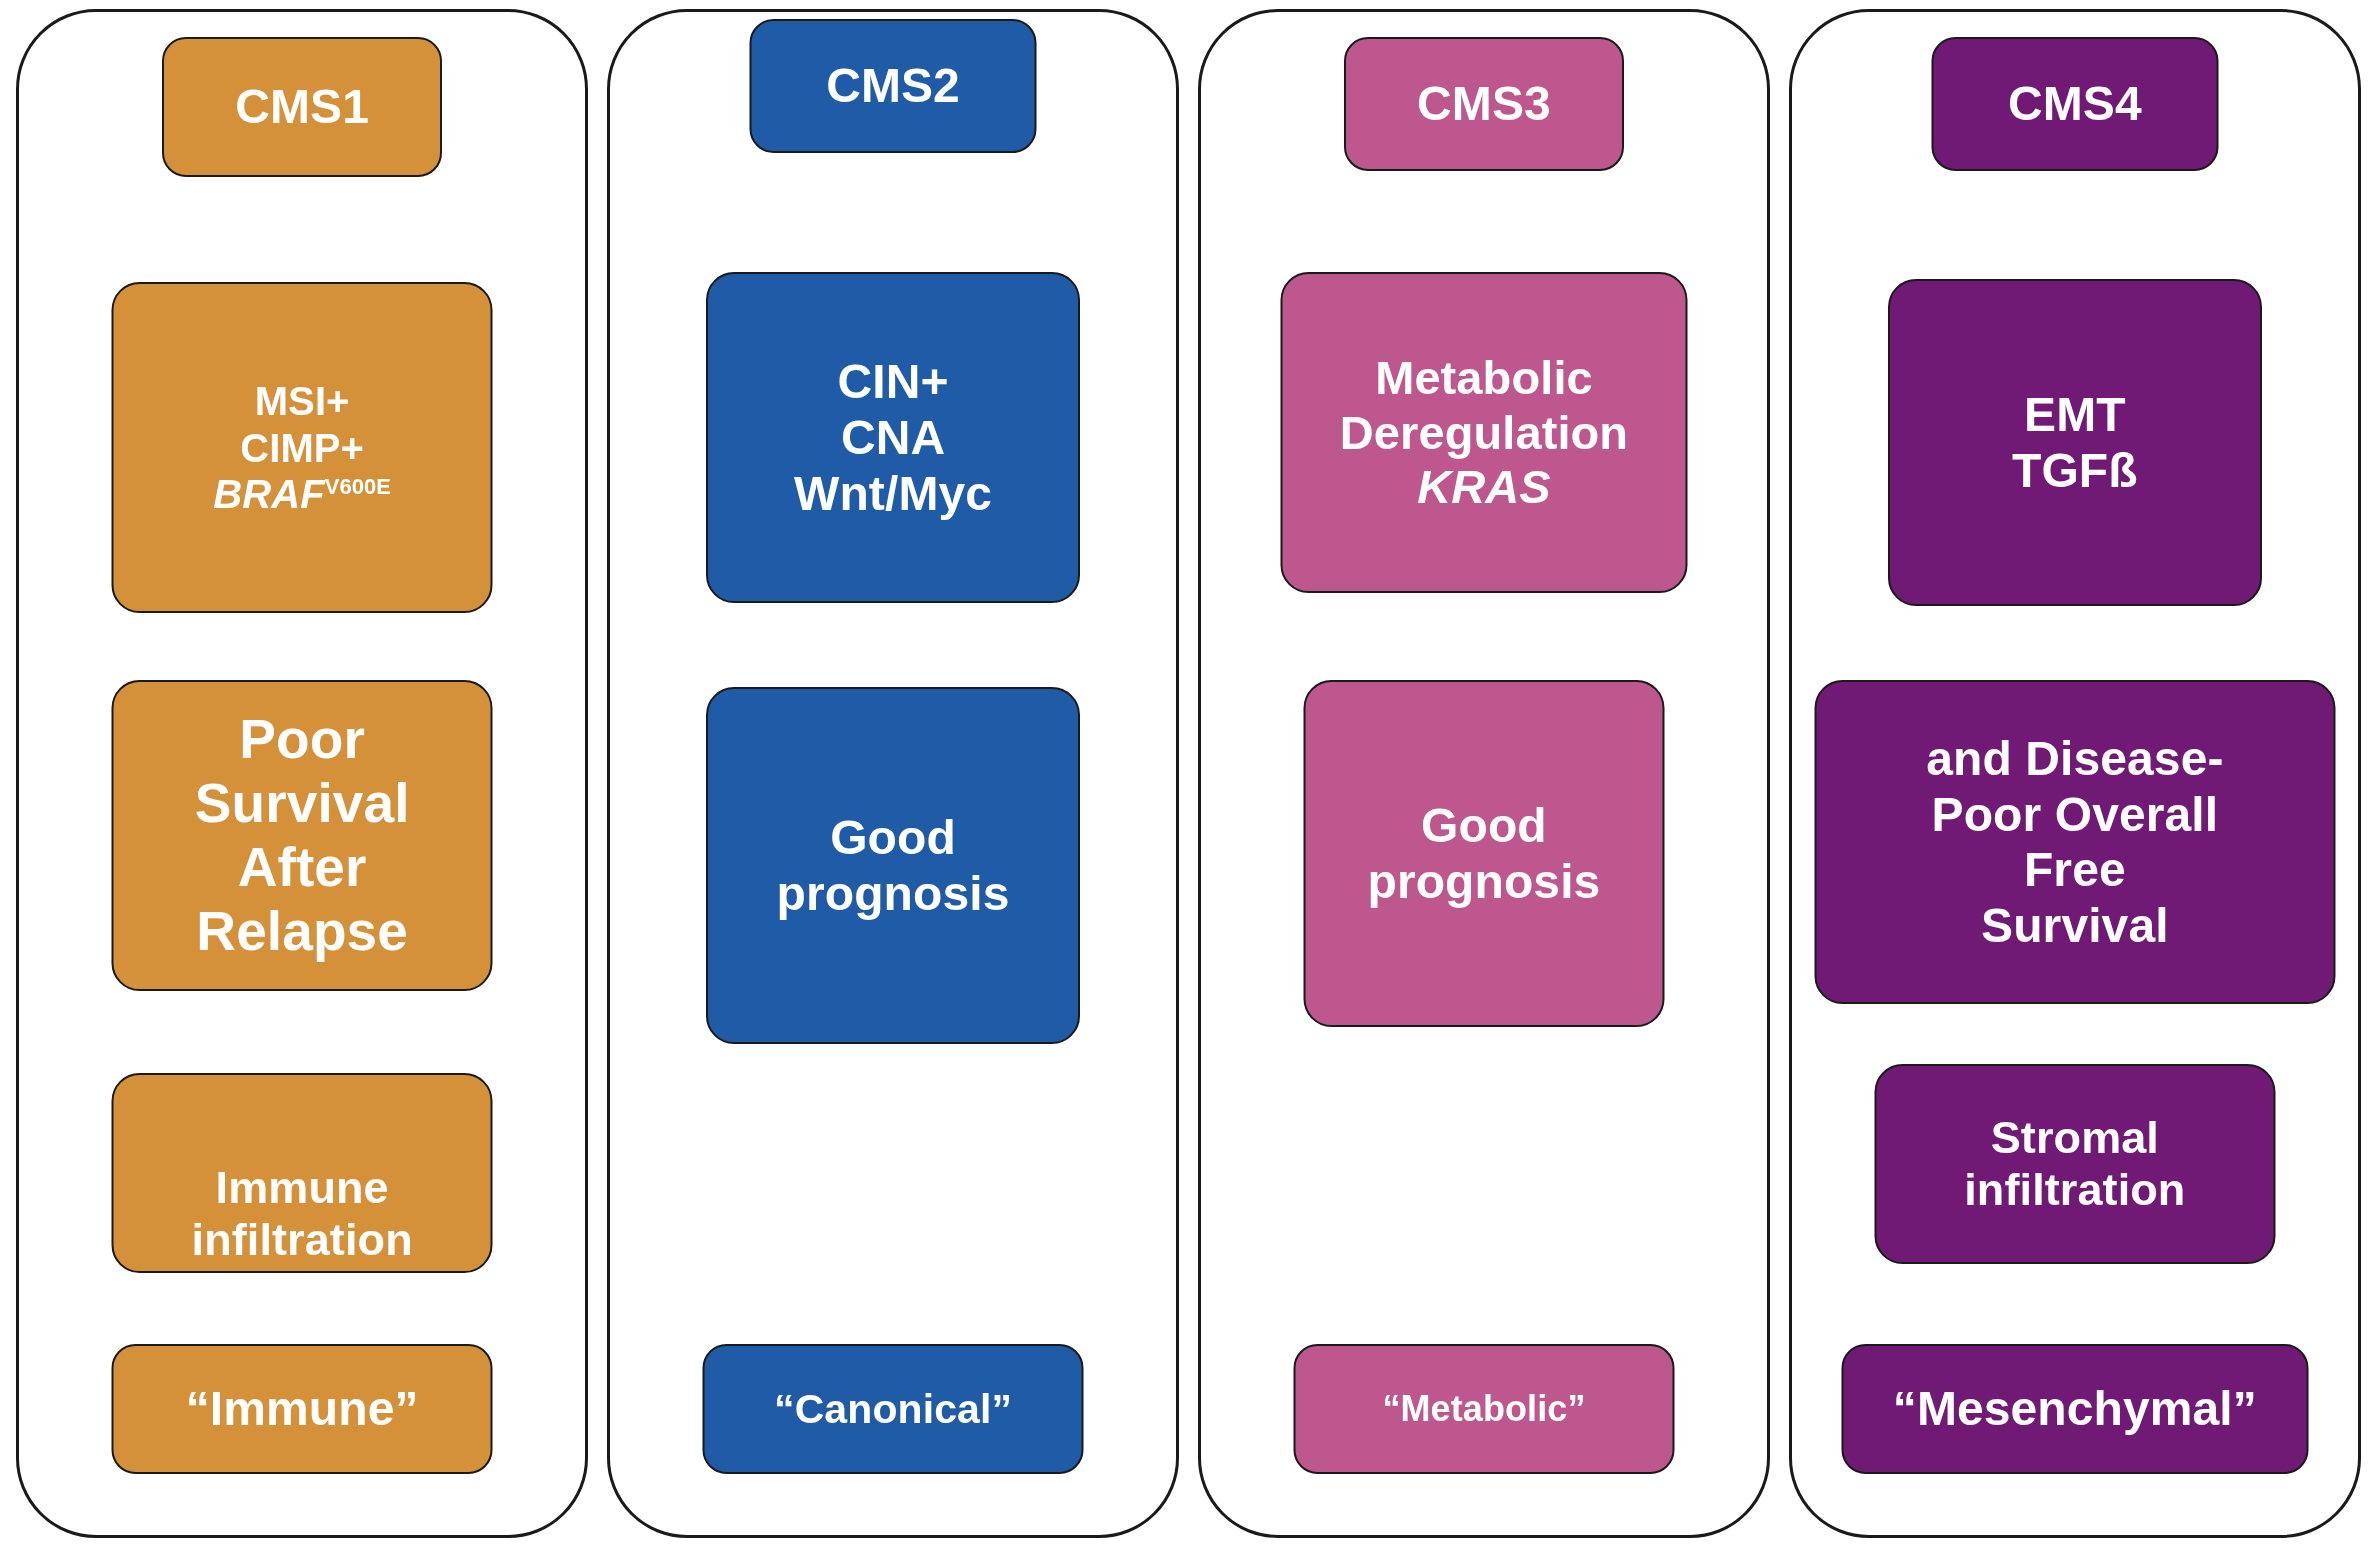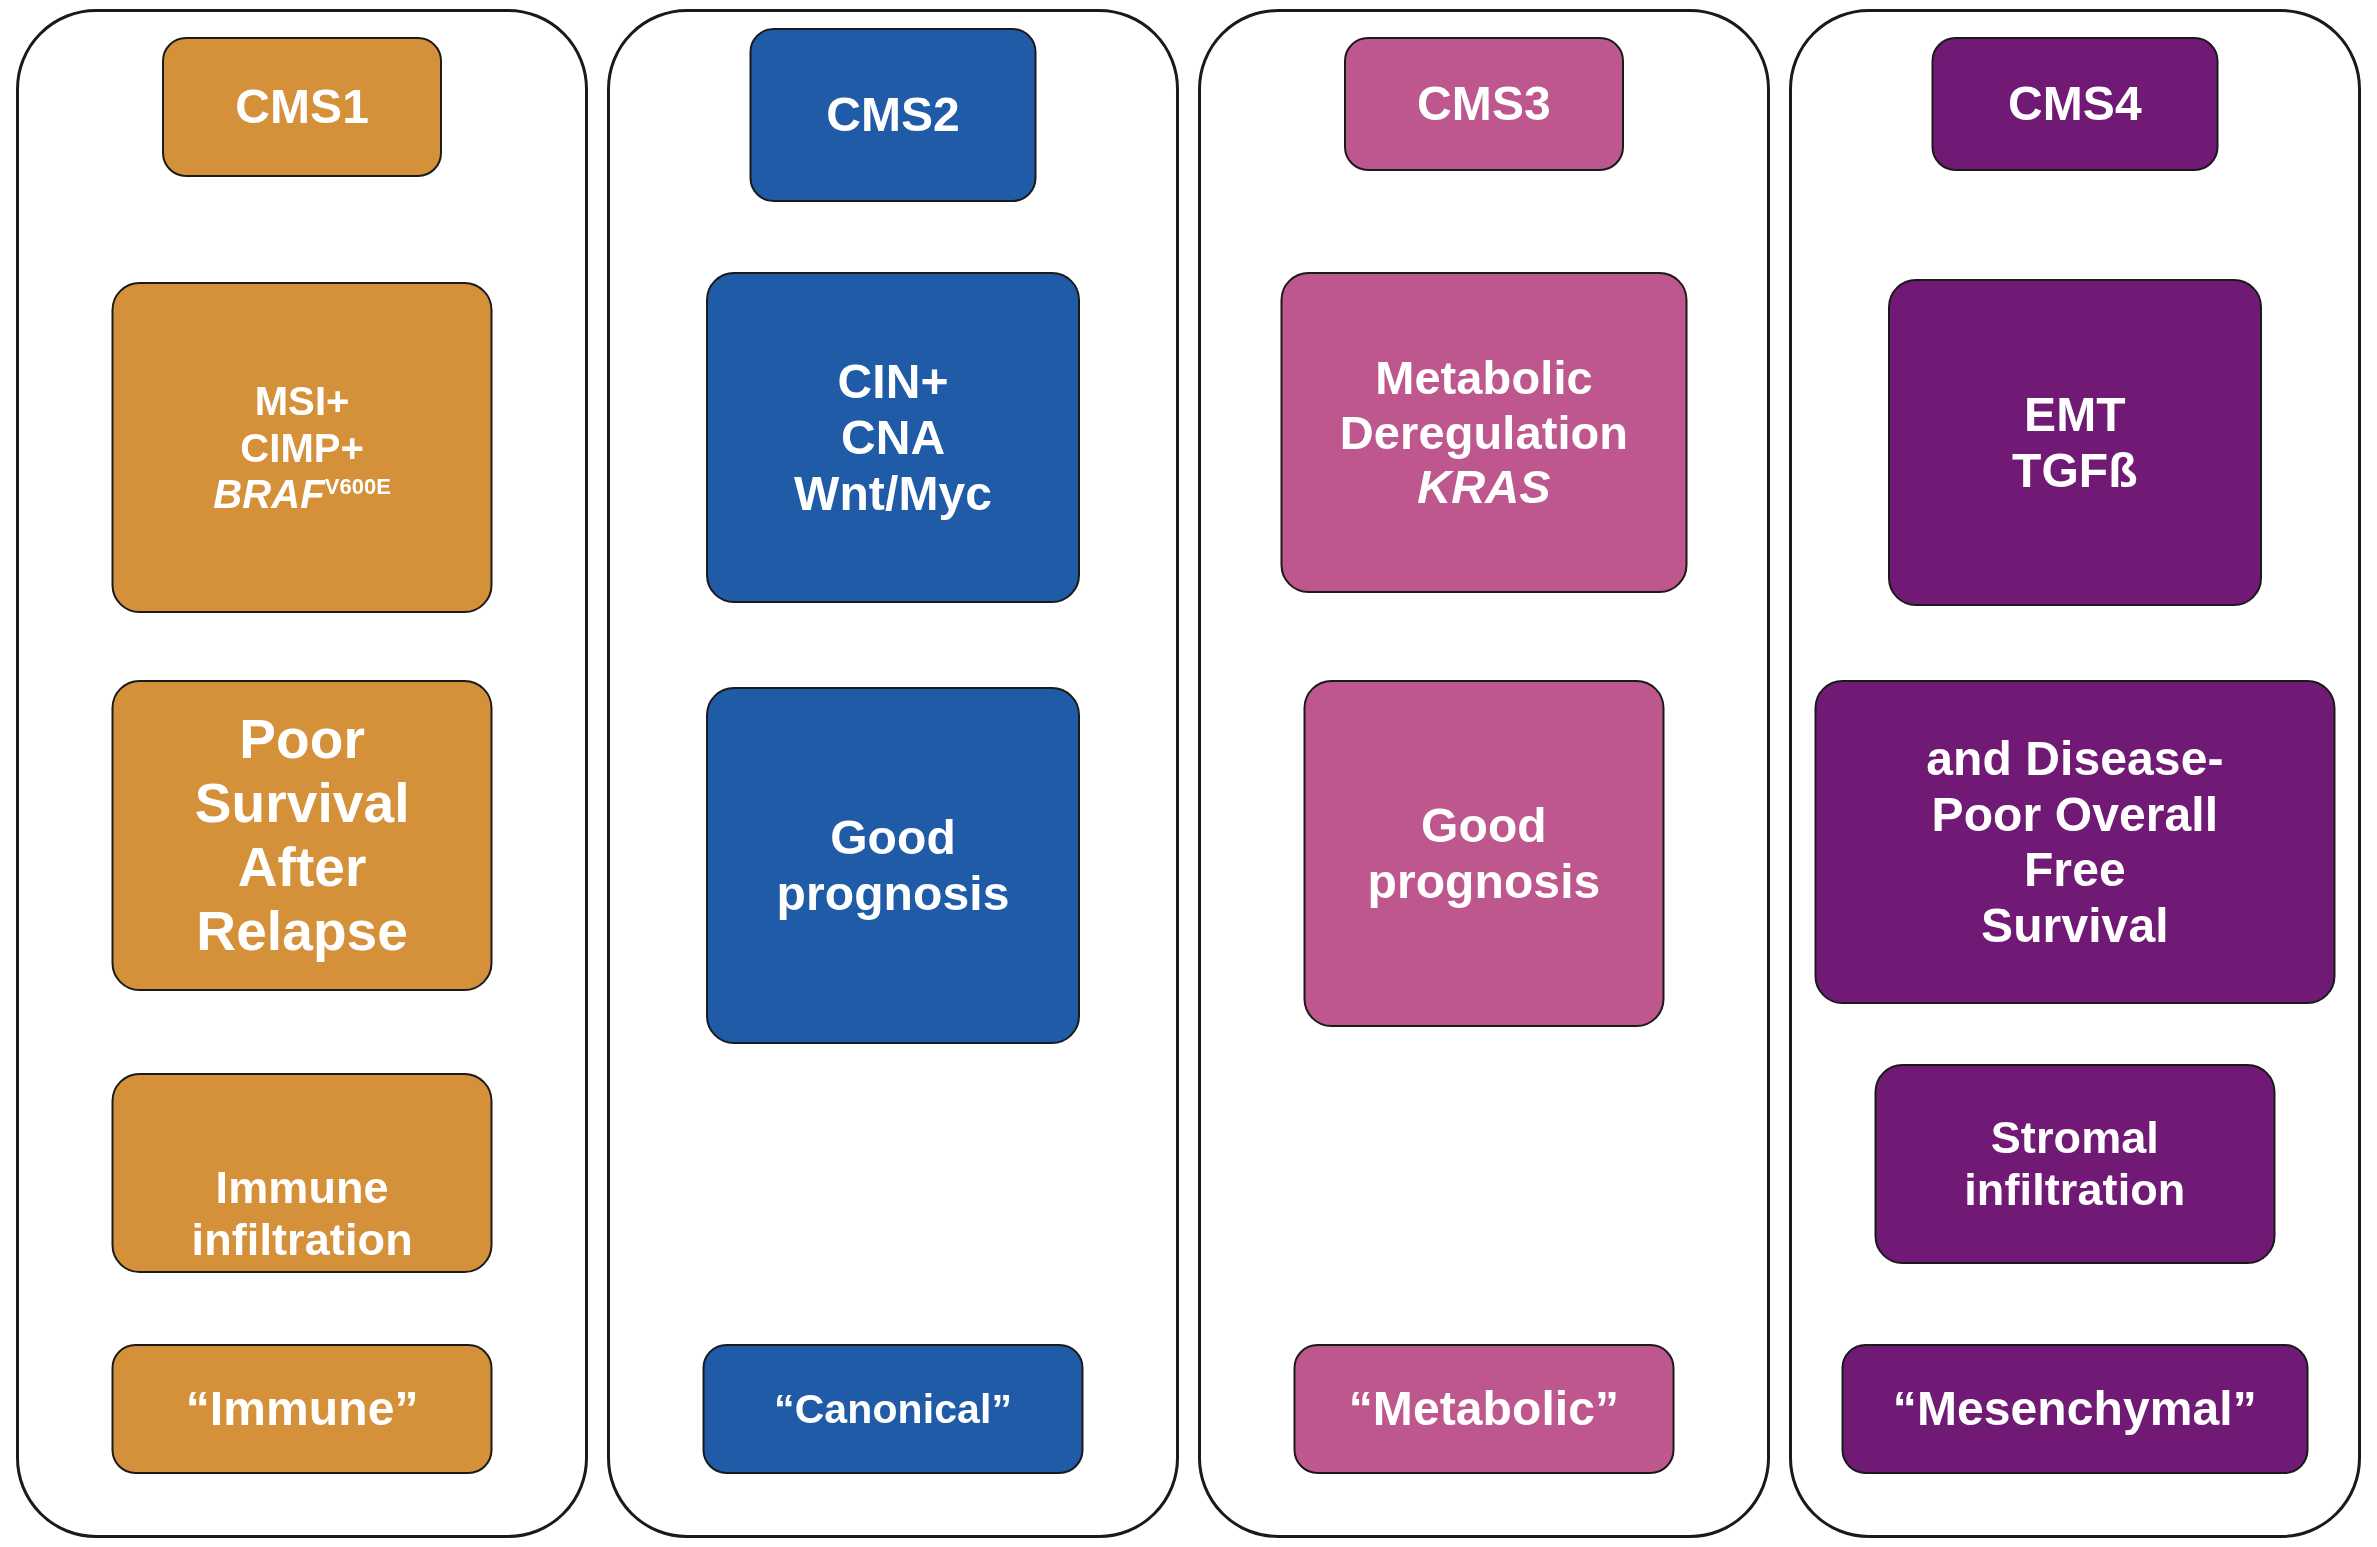--- a/index.html
+++ b/index.html
@@ -69,30 +69,30 @@
   .slot { position: absolute; left: 50%; transform: translateX(-50%); }
 
   
   .col1 .s-title  { top: 25px;   width: 280px; height: 140px;  font-size: 48px; border-radius: 24px; }
   .col1 .s-mol    { top: 270px;  width: 381px; height: 331px;  font-size: 40px; }
   .col1 .s-prog   { top: 668px; width: 381px; height: 311px;  font-size: 55px; }
   .col1 .s-infil  { top: 1061px; width: 381px; height: 200px;  font-size: 45px; justify-content: flex-end; }
   .col1 .s-nick   { top: 1332px; width: 381px; height: 130px;  font-size: 48px; border-radius: 24px; }
 
   
-  .col2 .s-title  { top: 16px;   width: 287px; height: 174px;  font-size: 48px; border-radius: 24px; }
+  .col2 .s-title  { top: 7px;   width: 287px; height: 134px;  font-size: 48px; border-radius: 24px; }
   .col2 .s-mol    { top: 260px;  width: 374px; height: 331px;  font-size: 48px; }
   .col2 .s-prog   { top: 675px; width: 374px; height: 357px;  font-size: 48px; }
   .col2 .s-nick   { top: 1332px; width: 381px; height: 130px;  font-size: 41px; border-radius: 24px; }
 
   
   .col3 .s-title  { top: 25px;   width: 280px; height: 134px;  font-size: 48px; border-radius: 24px; }
   .col3 .s-mol    { top: 260px;  width: 407px; height: 321px;  font-size: 47px; }
   .col3 .s-prog   { top: 668px; width: 361px; height: 347px;  font-size: 48px; }
-  .col3 .s-nick   { top: 1332px; width: 381px; height: 130px;  font-size: 48px; border-radius: 24px; }
+  .col3 .s-nick   { top: 1332px; width: 381px; height: 130px;  font-size: 36px; border-radius: 24px; }
 
   
   .col4 .s-title  { top: 25px;   width: 287px; height: 134px;  font-size: 48px; border-radius: 24px; }
   .col4 .s-mol    { top: 267px;  width: 374px; height: 327px;  font-size: 48px; }
   .col4 .s-prog   { top: 668px; width: 521px; height: 324px;  font-size: 48px; }
   .col4 .s-infil  { top: 1052px; width: 401px; height: 200px;  font-size: 45px; }
   .col4 .s-nick   { top: 1332px; width: 467px; height: 130px;  font-size: 48px; border-radius: 24px; }
 
   .gene-italic { font-style: italic; }
   .sup {

